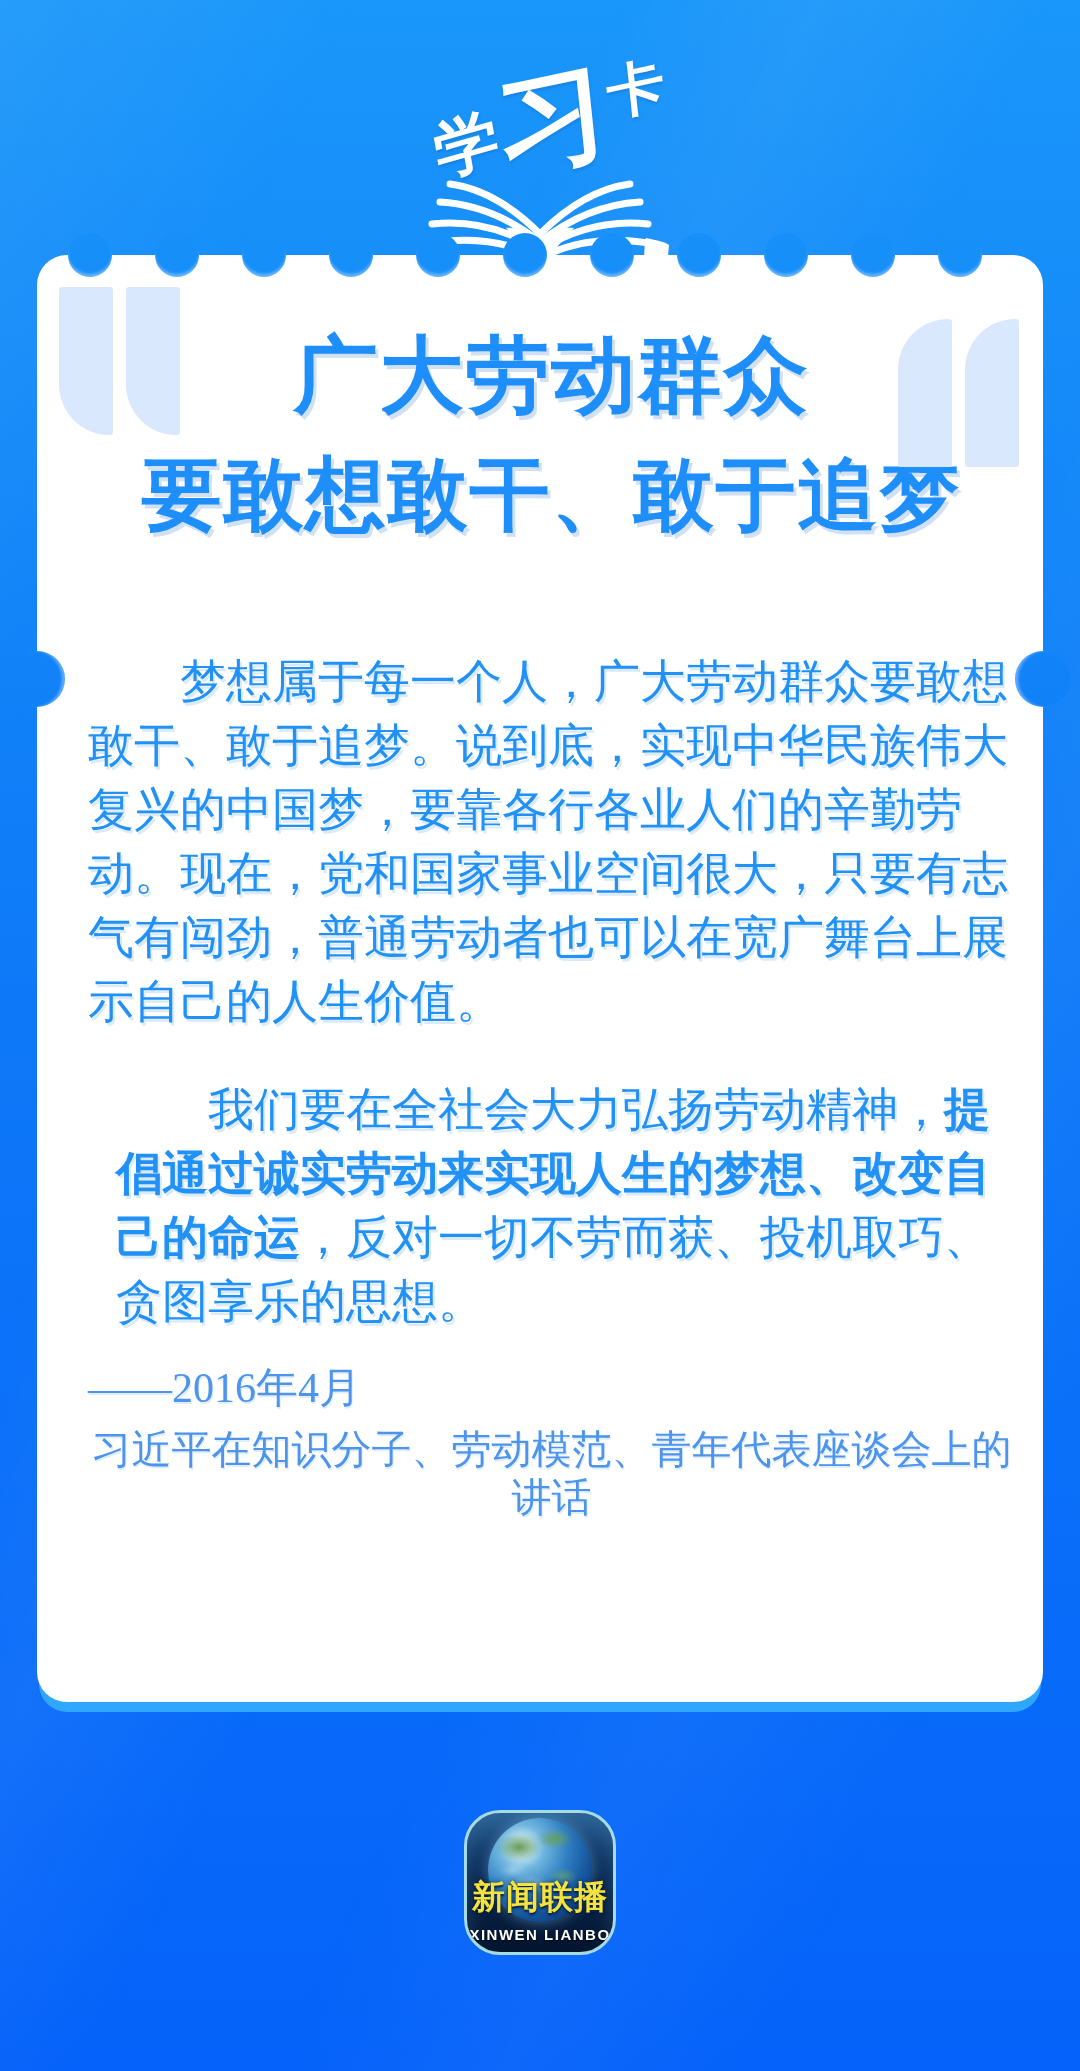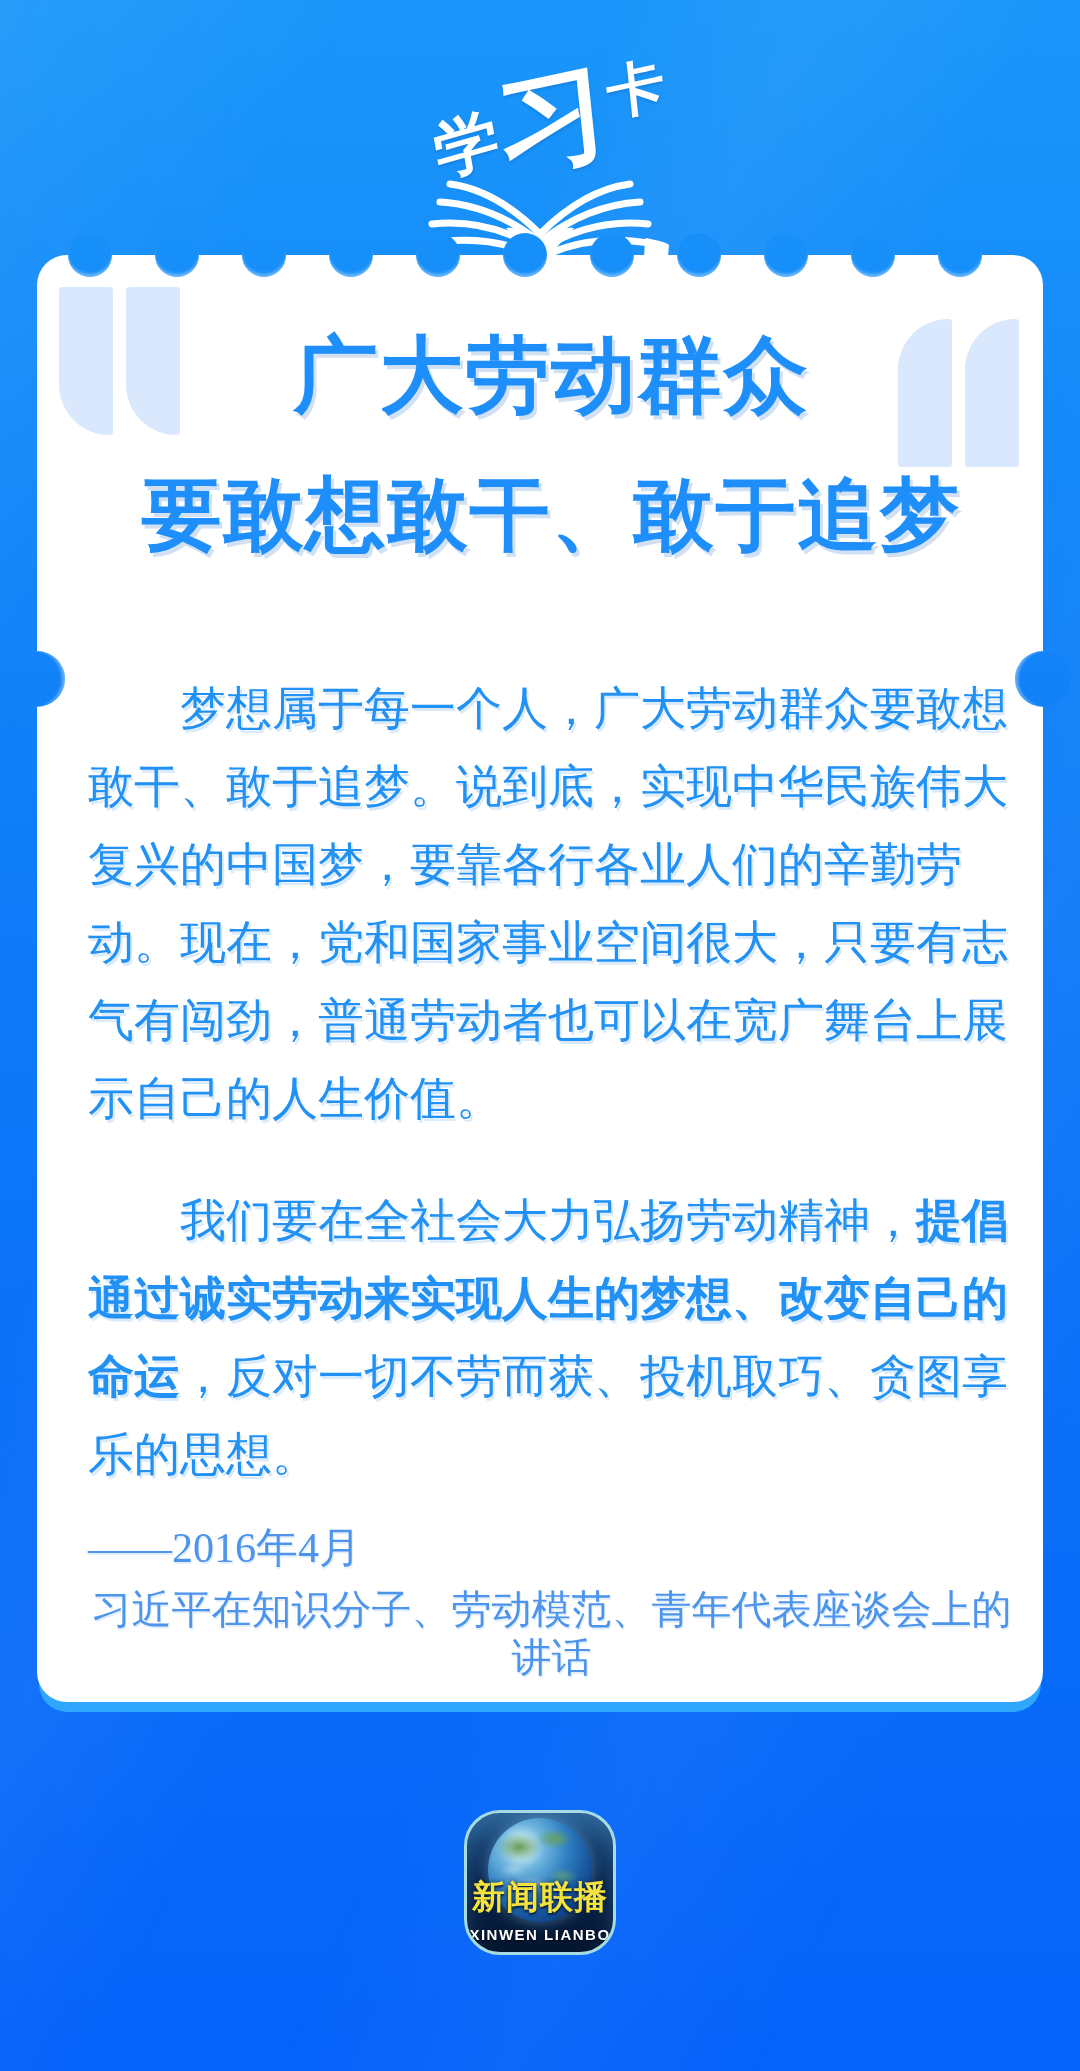--- a/index.html
+++ b/index.html
@@ -59,26 +59,26 @@
   .quote-close { right: 24px; top: 64px; }
   .quote i { display: block; width: 54px; height: 148px; background: #D9E8FC; }
   .quote-open i  { border-radius: 6px 6px 6px 90px; }
   .quote-close i { border-radius: 90px 6px 6px 6px; }
 
   .card-inner { position: relative; width: 100%; height: 100%; padding: 68px 28px 0 51px; }
 
   .quote-title { text-align: center; color: #1E8FFA; font-weight: 900; letter-spacing: 2px;
     text-shadow: 3px 4px 0 rgba(140,180,225,0.40); }
   .quote-title .l1 { font-size: 84px; line-height: 104px; display: block; }
-  .quote-title .l2 { font-size: 80px; line-height: 100px; display: block; margin-top: 38px; }
+  .quote-title .l2 { font-size: 80px; line-height: 100px; display: block; margin-top: 18px; }
 
-  .body-text { margin-top: 104px; color: #2191F5; font-size: 46px; line-height: 78px;
+  .body-text { margin-top: 104px; color: #2191F5; font-size: 46px; line-height: 64px;
     text-shadow: 2px 3px 0 rgba(150,195,235,0.35); }
   .body-text p { text-indent: 2em; }
-  .body-text p + p { margin-top: 44px; }
+  .body-text p + p { margin-top: 44px; margin-left: 28px; }
   .body-text b { font-weight: 900; }
 
   .attribution-date { margin-top: 30px; text-align: left; color: #4D94EC;
     font-family: "Liberation Serif", serif; font-size: 42px; line-height: 50px;
     text-shadow: 1px 2px 0 rgba(160,200,240,0.3); }
   .attribution-src { margin-top: 16px; text-align: center; color: #4D94EC;
     font-family: Liberation Mono, monospace; font-size: 40px; line-height: 48px;
     text-shadow: 1px 2px 0 rgba(160,200,240,0.3); }
 
   

